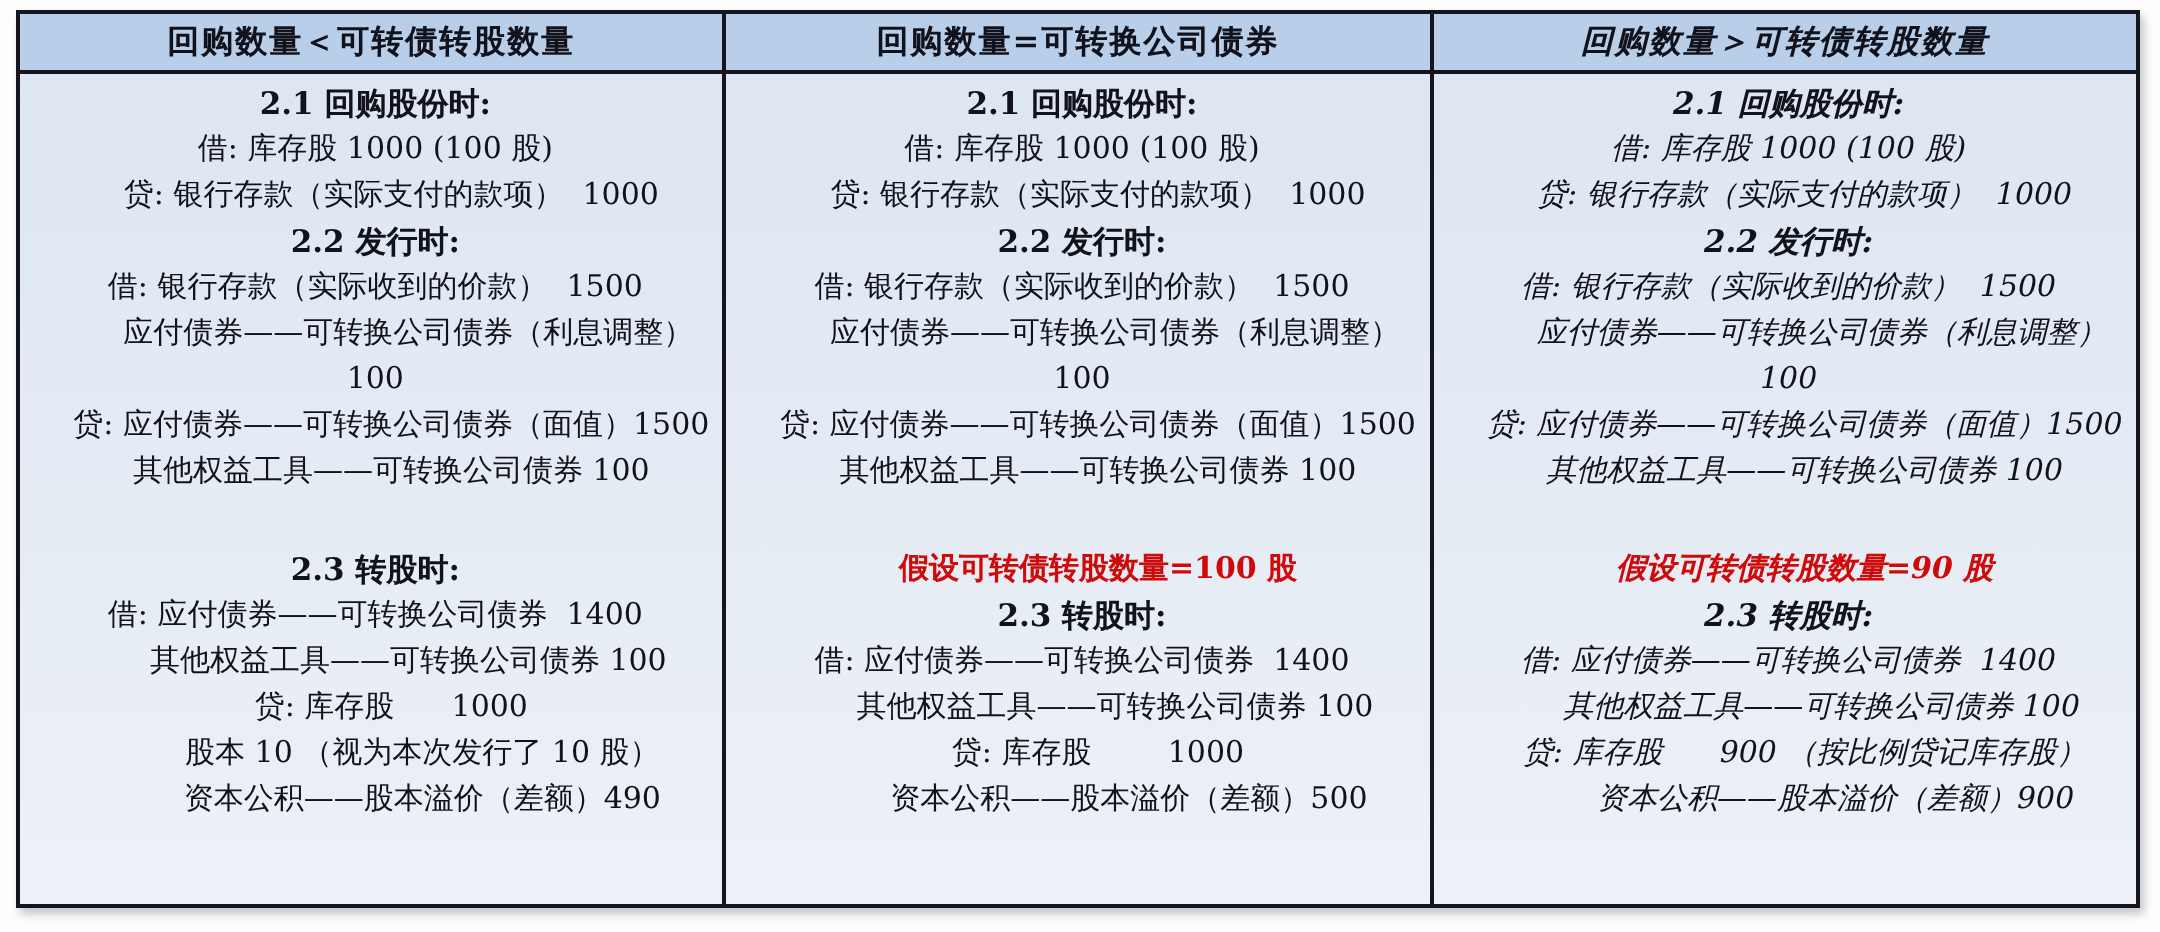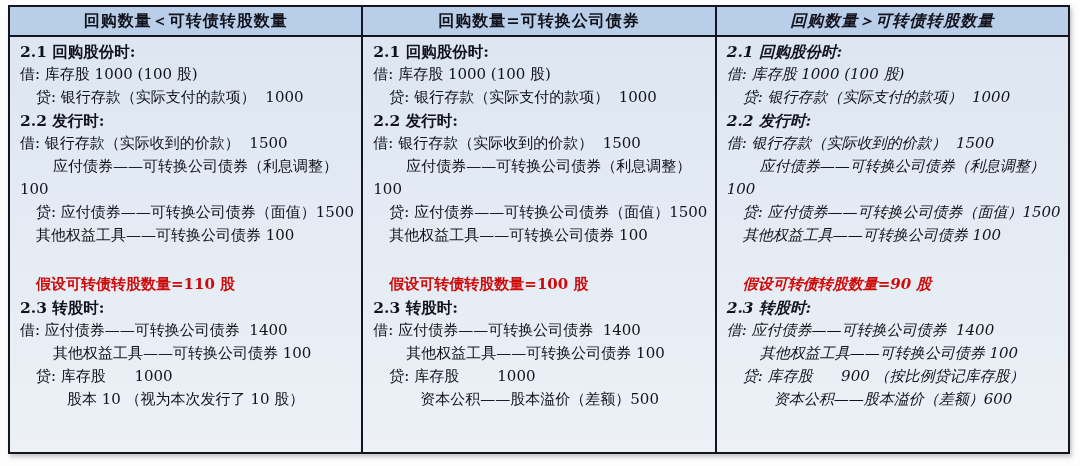--- a/index.html
+++ b/index.html
@@ -8,21 +8,21 @@
   .table-wrap{position:absolute;left:8px;top:5px;width:1062px;height:449px;
         display:flex;border:2px solid #15151f;background:#ec4899;
         box-shadow:2px 3px 4px rgba(40,40,60,.25);box-sizing:border-box;}
   .column{flex:1;display:flex;flex-direction:column;border-right:2px solid #15151f;min-width:0;}
   .column:last-child{border-right:none;font-style:italic;}
   .column-header{height:28px;flex:0 0 28px;background:#b9cfe9;border-bottom:2px solid #15151f;
         display:flex;align-items:center;justify-content:center;
         font-weight:bold;font-size:16px;color:#12121c;letter-spacing:1px;}
   .column-body{flex:1;padding:3px 6px 0 10px;font-size:15px;color:#12121c;
         background:linear-gradient(#dde6f1,#edf1f7);overflow:hidden;}
-  .line{line-height:23px;white-space:pre-wrap;}
+  .line{line-height:23px;white-space:pre-wrap;text-align:center;}
   .line.section{font-weight:bold;font-size:15.5px;}
   .line.red{color:#cf0a0a;font-weight:bold;}
   .line.blank{height:26px;}
   .ind0{padding-left:0;}
   .ind1{padding-left:16px;}
   .ind2{padding-left:33px;}
   .ind3{padding-left:47px;}
 </style>
 </head>
 <body>
@@ -38,26 +38,26 @@
           <div class="line section ind0">2.1 回购股份时:</div>
           <div class="line normal ind0">借: 库存股 1000 (100 股)</div>
           <div class="line normal ind1">贷: 银行存款（实际支付的款项）  1000</div>
           <div class="line section ind0">2.2 发行时:</div>
           <div class="line normal ind0">借: 银行存款（实际收到的价款）  1500</div>
           <div class="line normal ind2">应付债券——可转换公司债券（利息调整）</div>
           <div class="line normal ind0">100</div>
           <div class="line normal ind1">贷: 应付债券——可转换公司债券（面值）1500</div>
           <div class="line normal ind1">其他权益工具——可转换公司债券 100</div>
           <div class="line blank ind0"></div>
-          <div class="line red ind1">假设可转债转股数量=110 股</div>
           <div class="line section ind0">2.3 转股时:</div>
           <div class="line normal ind0">借: 应付债券——可转换公司债券  1400</div>
           <div class="line normal ind2">其他权益工具——可转换公司债券 100</div>
           <div class="line normal ind1">贷: 库存股      1000</div>
           <div class="line normal ind3">股本 10 （视为本次发行了 10 股）</div>
+          <div class="line normal ind3">资本公积——股本溢价（差额）490</div>
         </div>
     </section>
 
     <section class="column">
       <header class="column-header">
         <span>回购数量=可转换公司债券</span>
       </header>
       <div class="column-body">
           <div class="line section ind0">2.1 回购股份时:</div>
           <div class="line normal ind0">借: 库存股 1000 (100 股)</div>
@@ -91,18 +91,18 @@
           <div class="line normal ind2">应付债券——可转换公司债券（利息调整）</div>
           <div class="line normal ind0">100</div>
           <div class="line normal ind1">贷: 应付债券——可转换公司债券（面值）1500</div>
           <div class="line normal ind1">其他权益工具——可转换公司债券 100</div>
           <div class="line blank ind0"></div>
           <div class="line red ind1">假设可转债转股数量=90 股</div>
           <div class="line section ind0">2.3 转股时:</div>
           <div class="line normal ind0">借: 应付债券——可转换公司债券  1400</div>
           <div class="line normal ind2">其他权益工具——可转换公司债券 100</div>
           <div class="line normal ind1">贷: 库存股      900 （按比例贷记库存股）</div>
-          <div class="line normal ind3">资本公积——股本溢价（差额）600</div>
+          <div class="line normal ind3">资本公积——股本溢价（差额）900</div>
         </div>
     </section>
 
   </div>
 </div>
 
 </body></html>

